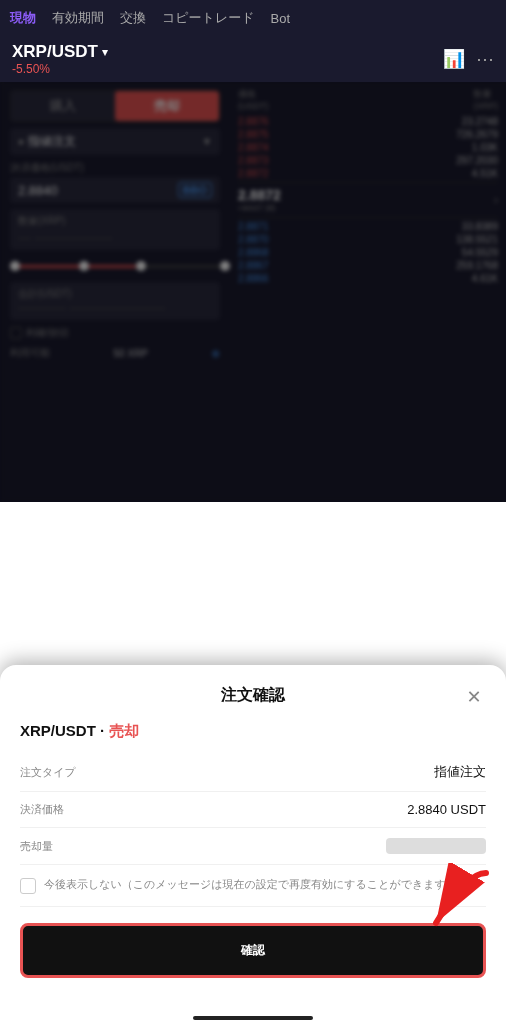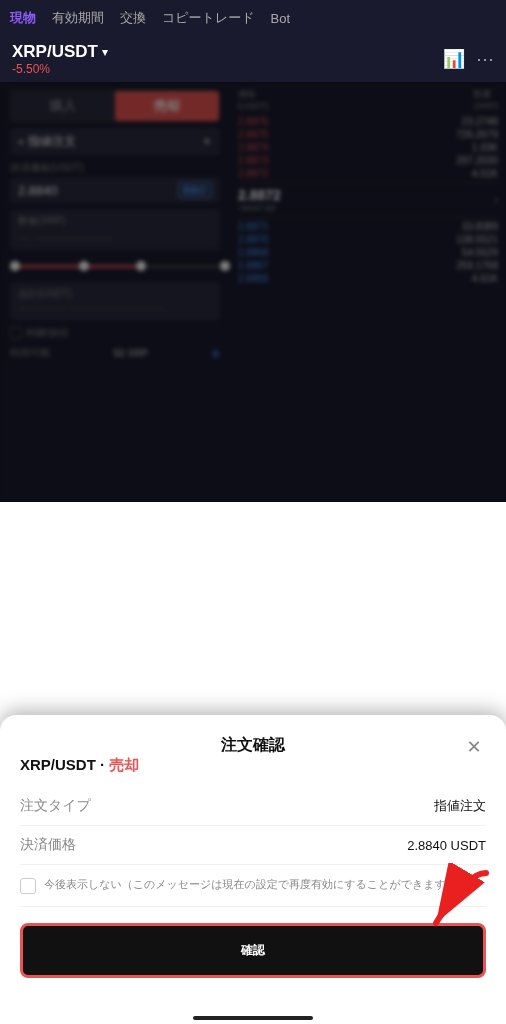--- a/index.html
+++ b/index.html
@@ -262,20 +262,21 @@
       background: #fff;
       border-radius: 16px 16px 0 0;
       padding: 20px 20px 30px;
       box-shadow: 0 -4px 20px rgba(0,0,0,0.3);
     }
     .modal-header {
       display: flex;
       align-items: center;
       justify-content: center;
       position: relative;
+      margin-bottom: 16px;
     }
     .modal-title { font-size: 16px; font-weight: 600; color: #111; }
     .modal-close {
       position: absolute;
       right: 0;
       top: 0;
       color: #888;
       font-size: 18px;
       cursor: pointer;
       width: 24px;
@@ -301,21 +302,21 @@
     }
 
     .modal-row {
       display: flex;
       justify-content: space-between;
       align-items: center;
       padding: 10px 0;
       border-bottom: 1px solid #f0f0f0;
     }
     .modal-row:last-of-type { border-bottom: none; }
-    .modal-row-label { color: #888; font-size: 14px; }
+    .modal-row-label { color: #888; font-size: 11px; }
     .modal-row-value { color: #111; font-size: 13px; font-weight: 500; }
     .modal-row-value-blur {
       color: transparent;
       background: #ddd;
       border-radius: 4px;
       font-size: 13px;
       min-width: 100px;
       height: 16px;
       display: inline-block;
     }
@@ -547,20 +548,24 @@
     <div class="modal-row">
       <span class="modal-row-label">注文タイプ</span>
       <span class="modal-row-value">指値注文</span>
     </div>
 
     <div class="modal-row">
       <span class="modal-row-label">決済価格</span>
       <span class="modal-row-value">2.8840 USDT</span>
     </div>
 
+    <div class="modal-row">
+      <span class="modal-row-label">売却量</span>
+      <span class="modal-row-value-blur"></span>
+    </div>
 
 
 
     <div class="modal-checkbox-row">
       <div class="modal-checkbox"></div>
       <span class="modal-checkbox-text">今後表示しない（このメッセージは現在の設定で再度有効にすることができます）。</span>
     </div>
 
     <div class="confirm-btn-wrapper">
       

